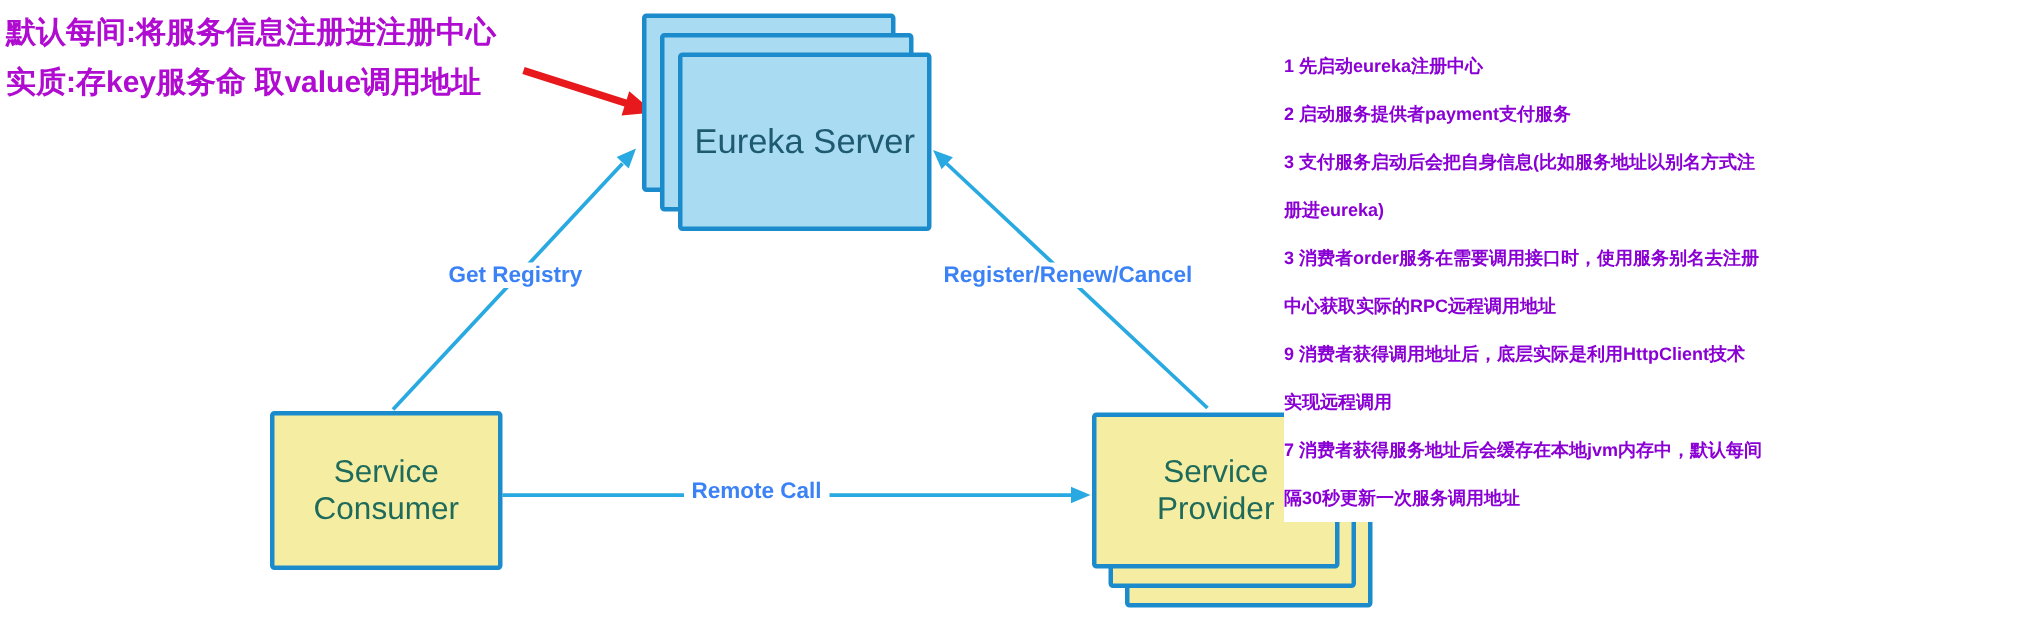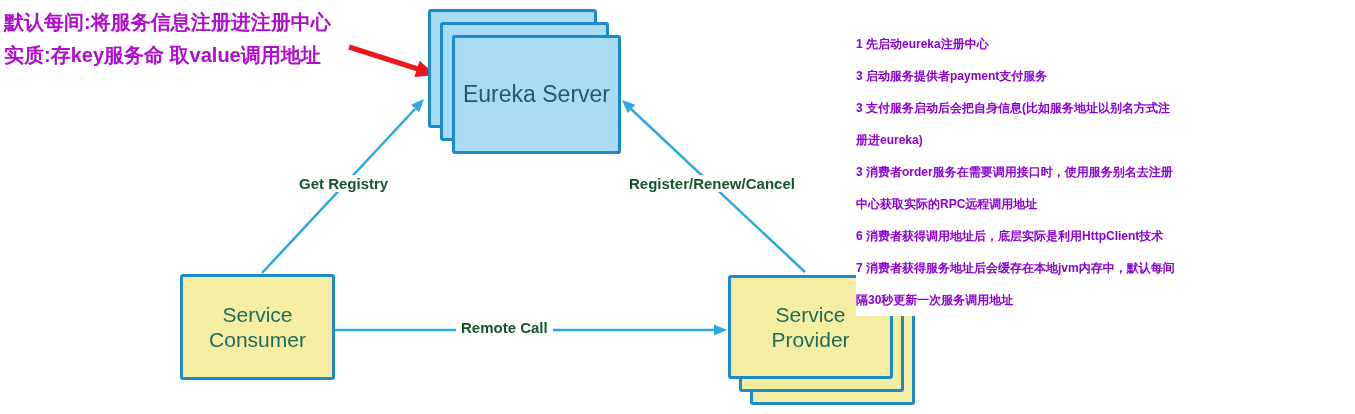--- a/index.html
+++ b/index.html
@@ -10,21 +10,21 @@
   #wires{position:absolute;left:0;top:0;width:1355px;height:414px;z-index:1;}
   .node{
     position:absolute;border:3px solid #1B8BCB;border-radius:3px;
     display:flex;flex-direction:column;align-items:center;justify-content:center;
     text-align:center;z-index:2;box-sizing:border-box;
   }
   .blue-node{background:#A9DCF2;color:#1E5A70;font-size:23px;}
   .yellow-node{background:#F5EDA2;color:#1F6B5B;font-size:21px;line-height:25px;text-align:center;}
   .edge-label{
     position:absolute;z-index:2;background:#ffffff;padding:0 5px;
-    color:#14532d;font-size:15px;font-weight:bold;white-space:nowrap;
+    color:#3b82f6;font-size:15px;font-weight:bold;white-space:nowrap;
   }
   .annotation-left{
     position:absolute;left:4px;top:6px;z-index:3;
     color:#B00BD0;font-size:20px;font-weight:bold;line-height:33px;white-space:nowrap;
   }
   .notes-right{
     position:absolute;left:856px;top:28px;width:499px;z-index:4;background:#ffffff;
     color:#8A00D4;font-size:12px;font-weight:bold;line-height:32px;white-space:nowrap;
   }
 </style>
@@ -70,23 +70,24 @@
   <div class="edge-label" style="left:624px;top:175px;">Register/Renew/Cancel</div>
   <div class="edge-label" style="left:456px;top:319px;">Remote Call</div>
 
   <div class="annotation-left">
     <div>默认每间:将服务信息注册进注册中心</div>
     <div>实质:存key服务命 取value调用地址</div>
   </div>
 
   <div class="notes-right">
     <div>1 先启动eureka注册中心</div>
-    <div>3 启动服务提供者payment支付服务</div>
+    <div>2 启动服务提供者payment支付服务</div>
     <div>3 支付服务启动后会把自身信息(比如服务地址以别名方式注</div>
     <div>册进eureka)</div>
     <div>3 消费者order服务在需要调用接口时，使用服务别名去注册</div>
     <div>中心获取实际的RPC远程调用地址</div>
-    <div>6 消费者获得调用地址后，底层实际是利用HttpClient技术</div>
+    <div>9 消费者获得调用地址后，底层实际是利用HttpClient技术</div>
+    <div>实现远程调用</div>
     <div>7 消费者获得服务地址后会缓存在本地jvm内存中，默认每间</div>
     <div>隔30秒更新一次服务调用地址</div>
   </div>
 
 </div>
 
 </body></html>

